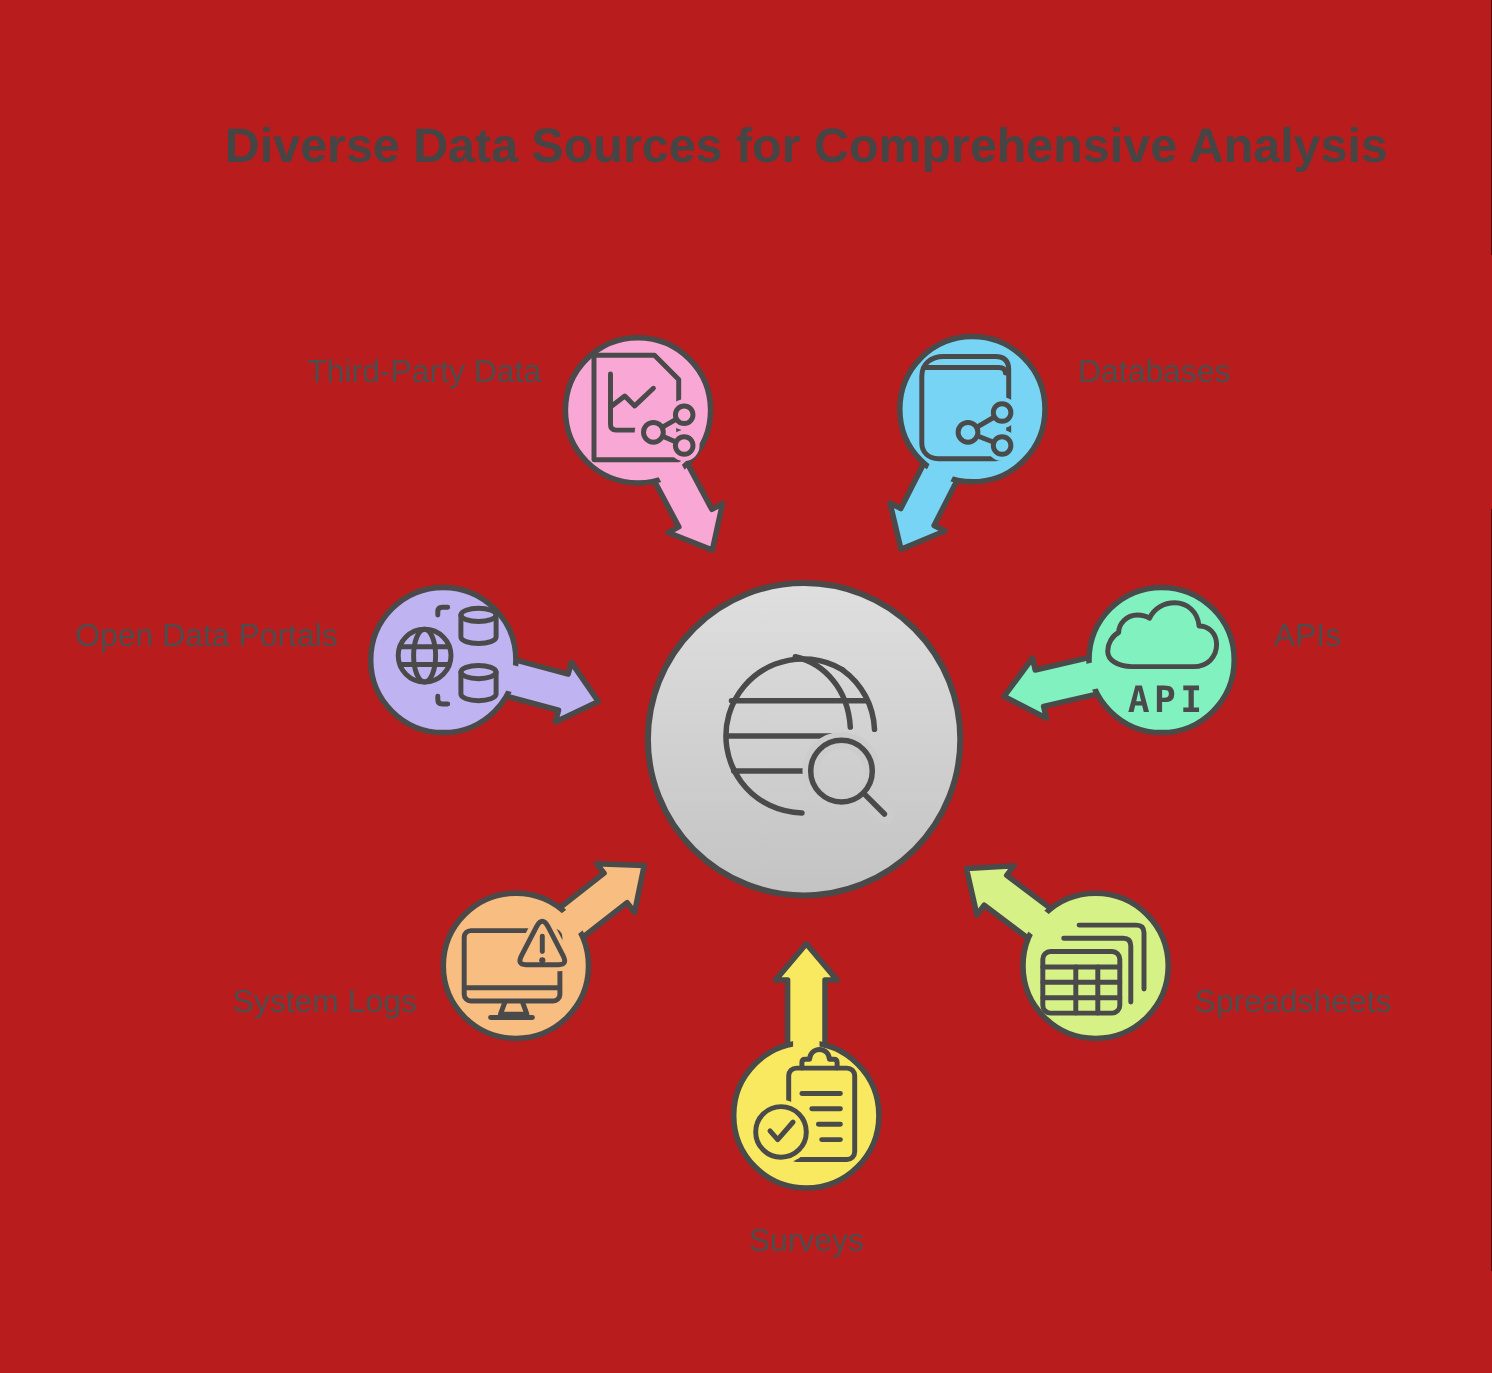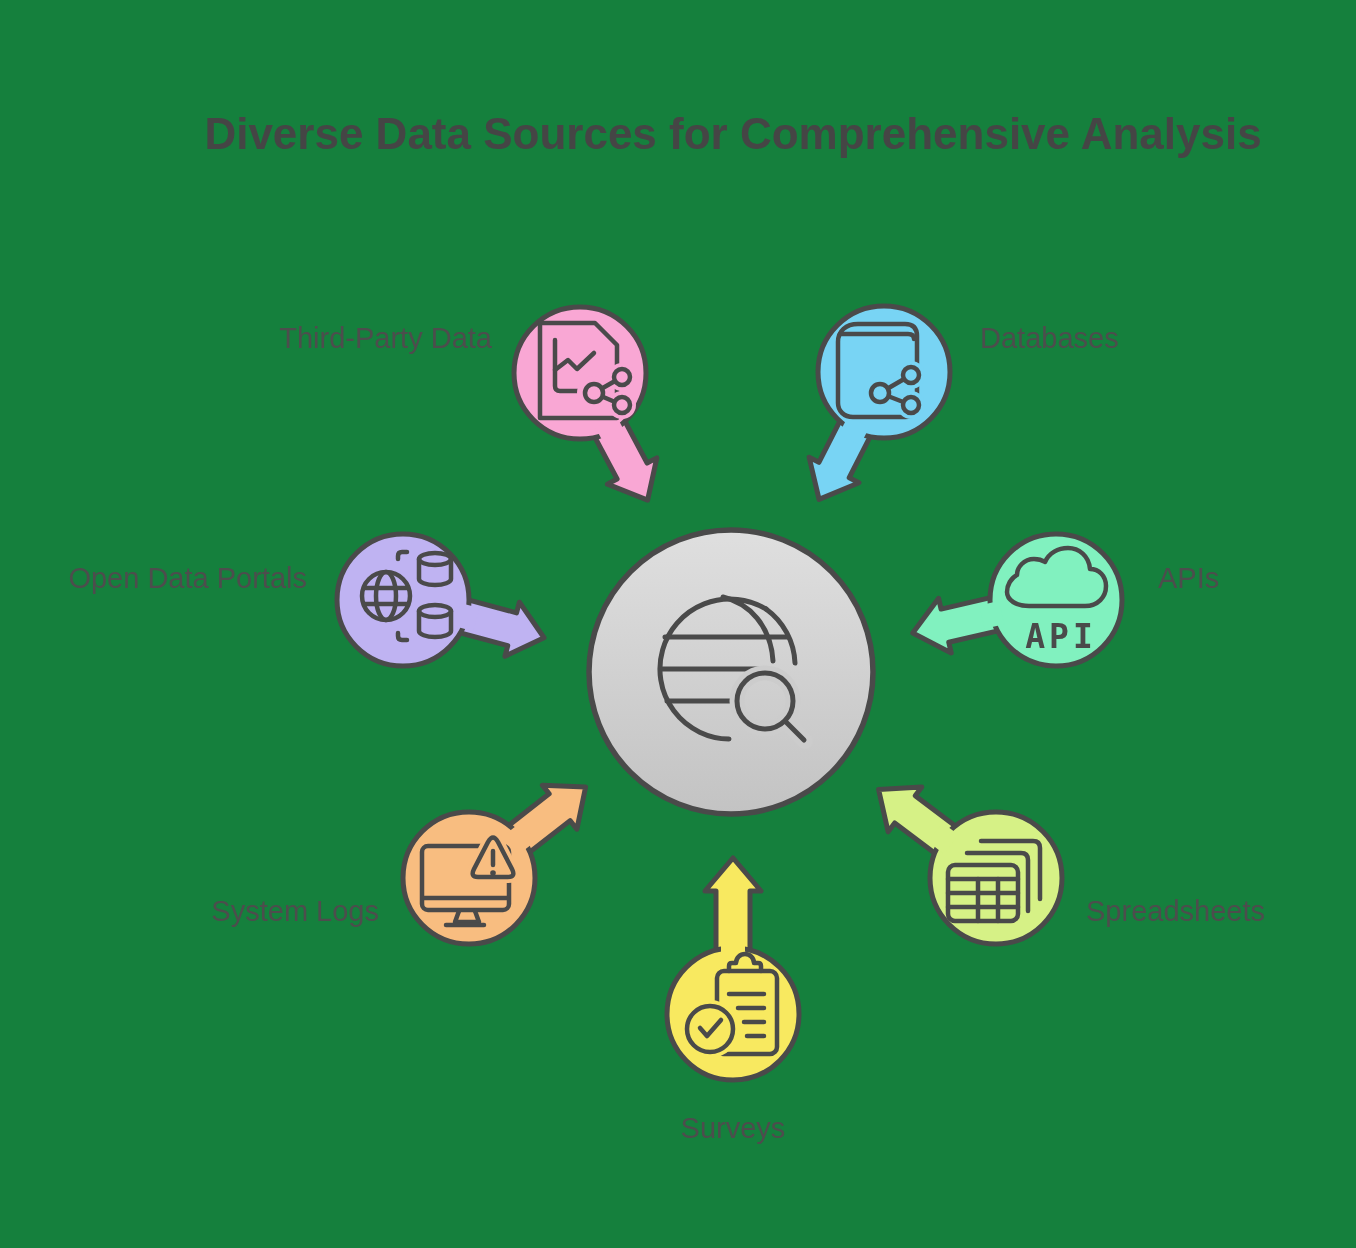--- a/index.html
+++ b/index.html
@@ -1,16 +1,16 @@
 <!DOCTYPE html>
 <html><head>
 <meta charset="utf-8">
 <style>
   html,body{margin:0;padding:0;background:#000;}
-  #stage{position:relative;width:1356px;height:1248px;background:#15803d;overflow:hidden;}
+  #stage{position:relative;width:1356px;height:1248px;background:#b91c1c;overflow:hidden;}
   svg{display:block;}
   text.title{font-family:"Liberation Sans",sans-serif;font-weight:700;font-size:44px;}
   text.nlabel{font-family:"Liberation Sans",sans-serif;font-weight:500;font-size:29px;}
   text.apitext{font-family:"DejaVu Sans Mono",monospace;font-weight:700;font-size:33px;letter-spacing:4px;}
 </style>
 </head>
 <body>
 
 <div id="stage">
 <svg width="1356" height="1248" viewBox="0 0 1356 1248">

